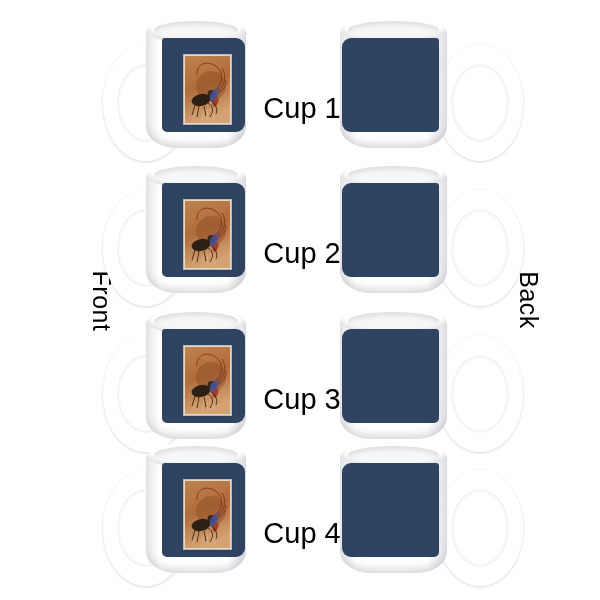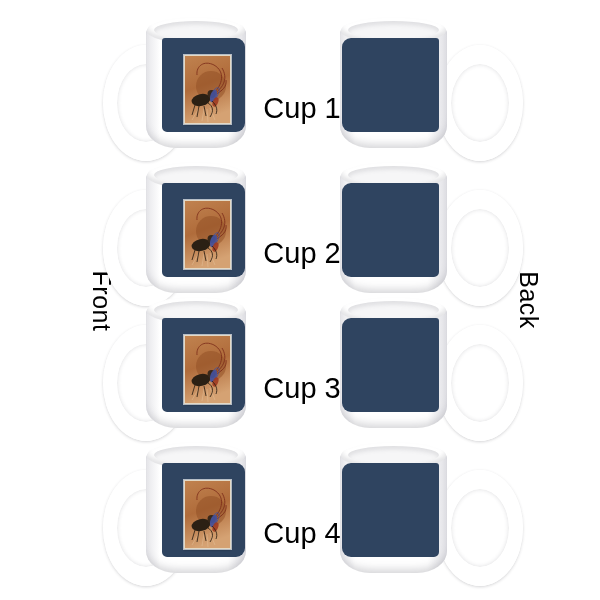--- a/index.html
+++ b/index.html
@@ -160,21 +160,21 @@
     <div class="cup-label">Cup 2</div>
     <div class="mug mug-back">
       <div class="handle handle-right"></div>
       <div class="body">
         <div class="rim"></div>
         <div class="panel panel-back"></div>
       </div>
     </div>
   </div>
 
-  <div class="row" style="top: 298px; text-decoration: underline;">
+  <div class="row" style="top: 309px; text-decoration: underline;">
     <div class="mug mug-front">
       <div class="handle handle-left"></div>
       <div class="body">
         <div class="rim"></div>
         <div class="panel panel-front">
           <svg class="art" viewBox="0 0 45 67" xmlns="http://www.w3.org/2000/svg" preserveAspectRatio="none">
             <defs>
               <linearGradient id="artbg" x1="0" y1="0" x2="0.25" y2="1">
                 <stop offset="0" style="stop-color:var(--art-background-top,#C0824F)"></stop>
                 <stop offset="0.5" style="stop-color:var(--art-background-mid,#B06C3B)"></stop>

